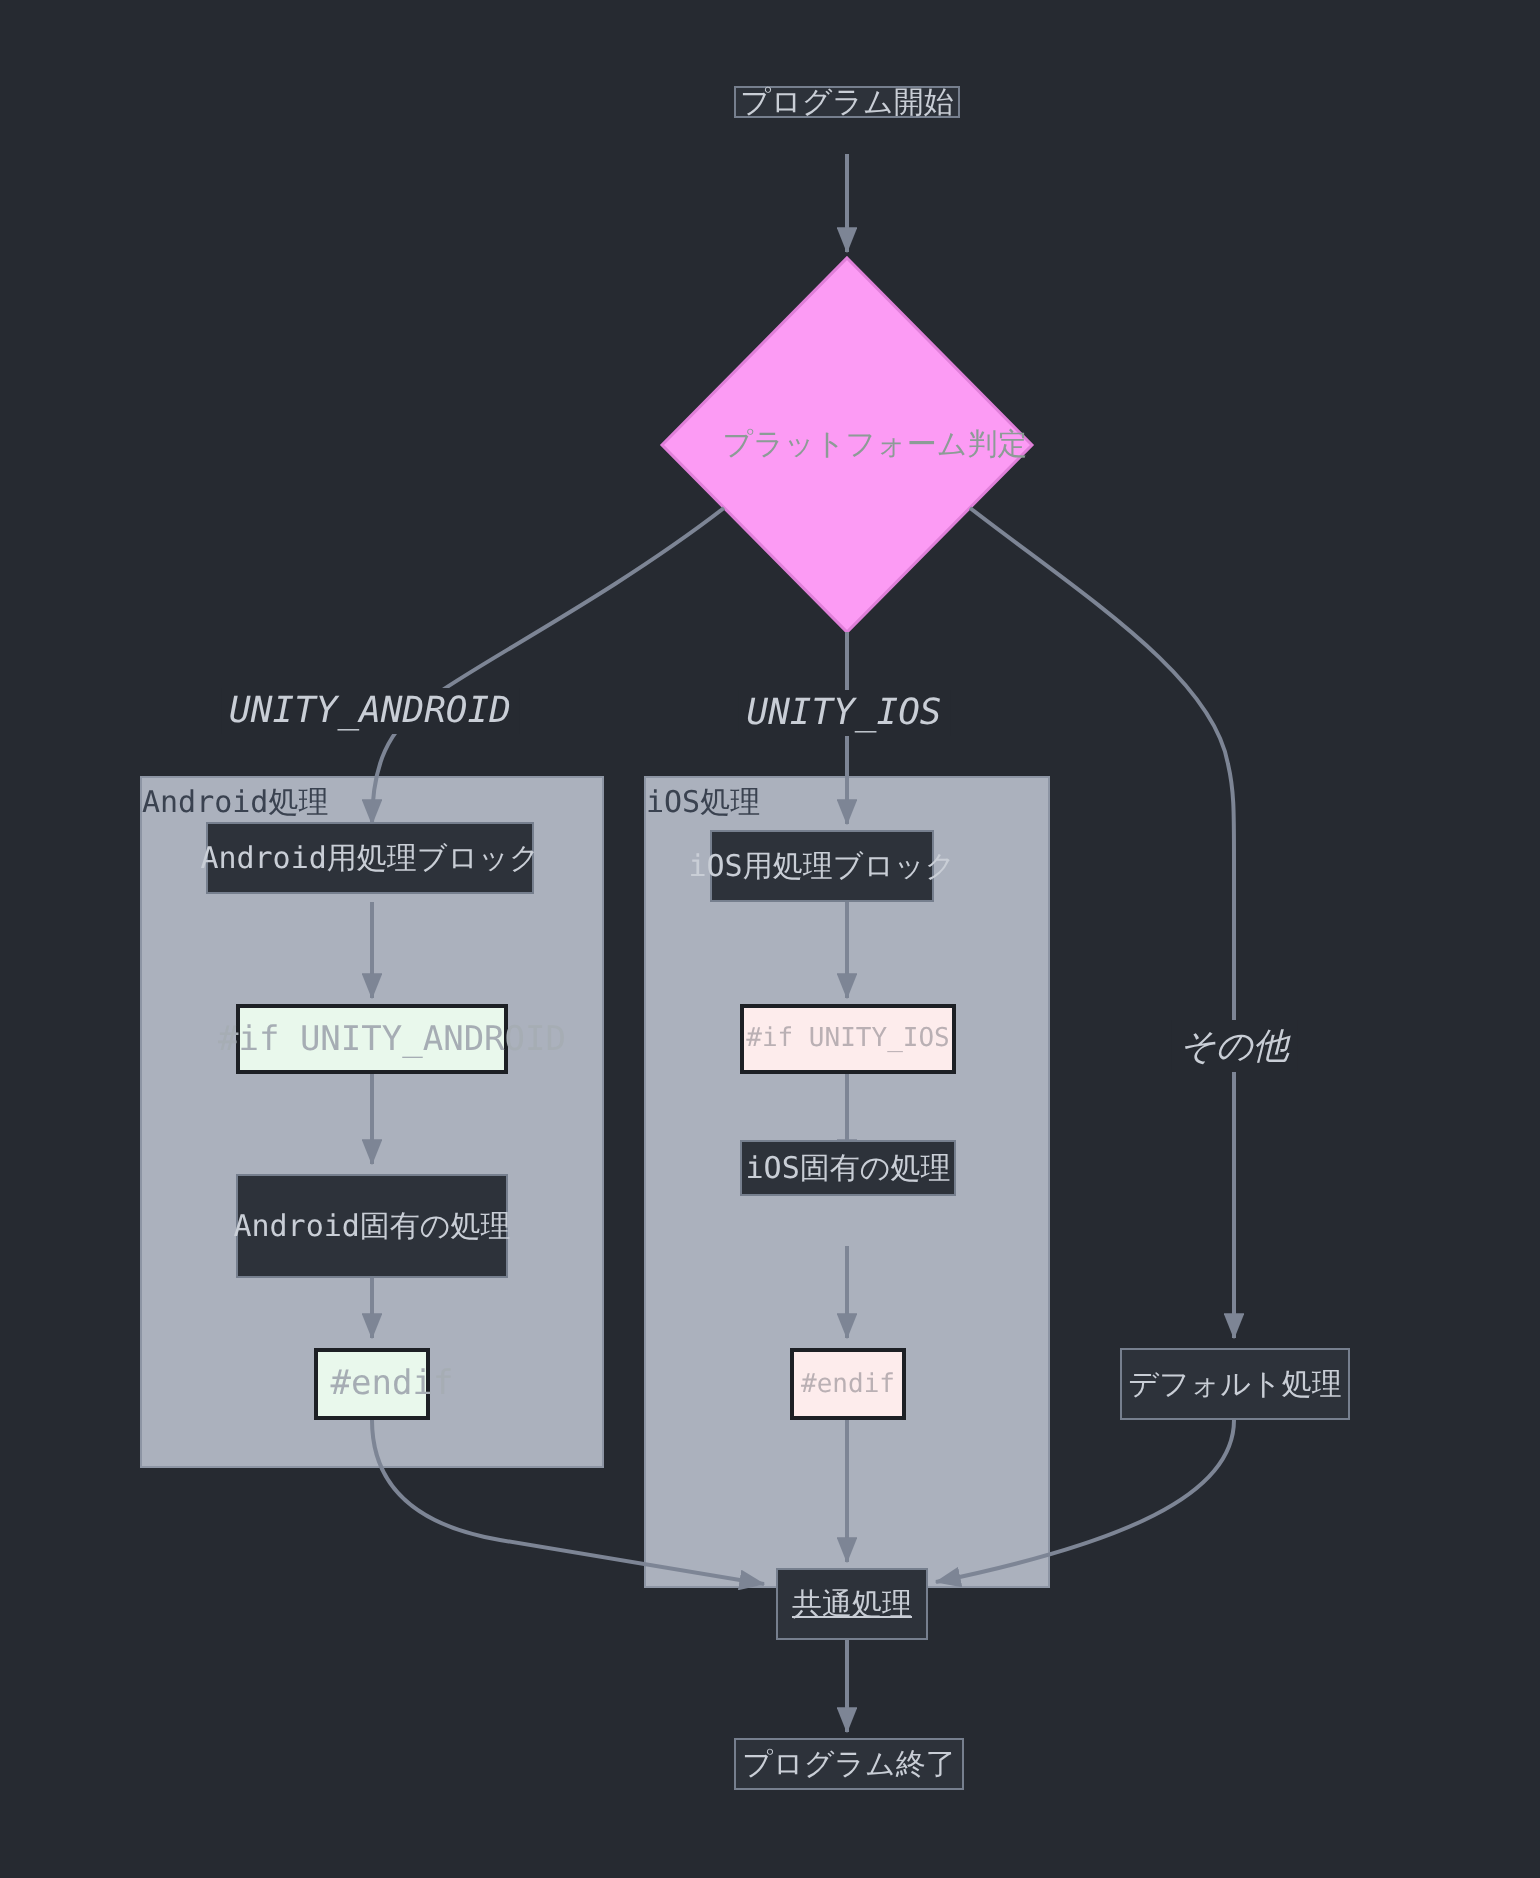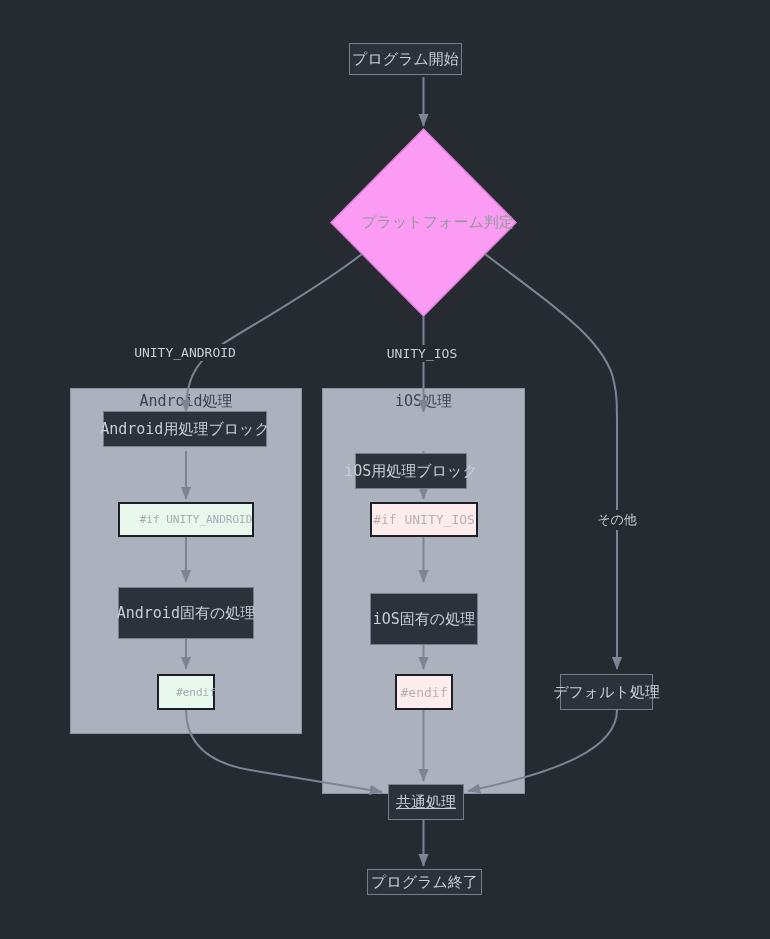--- a/index.html
+++ b/index.html
@@ -12,43 +12,43 @@
   html,body { margin:0; padding:0; background:var(--bg); }
   #canvas {
     position:relative; width:770px; height:939px; background:var(--bg);
     font-family:"DejaVu Sans Mono","Liberation Mono",monospace; overflow:hidden;
   }
   .cluster {
     position:absolute; z-index:1; background:var(--cluster_bg);
     border:1px solid var(--cluster_border); box-sizing:border-box;
   }
   .cluster-title {
-    display:block; text-align:center; padding-top:3px;
+    display:block; text-align:left; padding-top:3px;
     color:var(--cluster_text); font-size:15px; white-space:nowrap;
   }
   svg#edges { position:absolute; left:0; top:0; z-index:2; pointer-events:none; }
   .edge { stroke:var(--edge); stroke-width:2; fill:none; }
   .arrowhead { fill:var(--edge); }
   .diamond { fill:var(--decision_fill); stroke:var(--decision_border); stroke-width:1.5; }
   .node {
     position:absolute; z-index:3; box-sizing:border-box;
     display:flex; align-items:center; justify-content:center;
     white-space:nowrap; font-size:15px;
   }
   .dark-node { background:var(--node_bg); border:1px solid var(--node_border); color:var(--node_text); }
-  .green-node { background:var(--green_bg); border:2px solid var(--code_border); color:var(--green_text); font-size:11px;padding-left:20px; }
+  .green-node { background:var(--green_bg); border:2px solid var(--code_border); color:var(--green_text); font-size:17px;padding-left:20px; }
   .pink-node { background:var(--pink_bg); border:2px solid var(--code_border); color:var(--pink_text); font-size:13px; }
   .decision-label {
     position:absolute; z-index:3; transform:translateX(-50%);
     color:var(--decision_text); font-size:15px; white-space:nowrap;margin-left:14px;
   }
   .edge-label {
     position:absolute; z-index:3; transform:translateX(-50%);
-    background:var(--bg); color:var(--edge_label_text); font-size:13px;
-    padding:1px 4px; white-space:nowrap;
+    background:var(--bg); color:var(--edge_label_text); font-size:18px;
+    padding:1px 4px; white-space:nowrap;font-style:italic;
   }
 </style>
 </head>
 <body>
 
 <div id="canvas">
 
   <div class="cluster" style="left:70px; top:388px; width:232px; height:346px;">
     <span class="cluster-title">Android処理</span>
   </div>
@@ -72,35 +72,35 @@
     <path class="edge" marker-end="url(#arrow)" d="M 186 623 L 186 669"></path>
     <path class="edge" marker-end="url(#arrow)" d="M 423.5 451 L 423.5 499"></path>
     <path class="edge" marker-end="url(#arrow)" d="M 423.5 537 L 423.5 582"></path>
     <path class="edge" marker-end="url(#arrow)" d="M 423.5 623 L 423.5 669"></path>
     <path class="edge" marker-end="url(#arrow)" d="M 186 710 C 186 748 215 764 250 770 L 382 792"></path>
     <path class="edge" marker-end="url(#arrow)" d="M 423.5 710 L 423.5 781"></path>
     <path class="edge" marker-end="url(#arrow)" d="M 617 710 C 617 748 560 772 468 791"></path>
     <path class="edge" marker-end="url(#arrow)" d="M 423.5 820 L 423.5 866"></path>
   </svg>
 
-  <div class="node dark-node" style="left:349px; top:43px; width:113px; height:32px;">プログラム開始</div>
+  <div class="node dark-node" style="left:367px; top:43px; width:113px; height:16px;">プログラム開始</div>
 
   <div class="decision-label" style="left:423.5px; top:213px;">プラットフォーム判定</div>
 
   <div class="node dark-node" style="left:103px; top:411px; width:164px; height:36px;">Android用処理ブロック</div>
   <div class="node green-node" style="left:118px; top:502px; width:136px; height:35px;">#if UNITY_ANDROID</div>
   <div class="node dark-node" style="left:118px; top:587px; width:136px; height:52px;">Android固有の処理</div>
   <div class="node green-node" style="left:157px; top:674px; width:58px; height:36px;">#endif</div>
 
-  <div class="node dark-node" style="left:355px; top:415px; width:112px; height:36px;margin-top:38px;">iOS用処理ブロック</div>
+  <div class="node dark-node" style="left:355px; top:415px; width:112px; height:36px;">iOS用処理ブロック</div>
   <div class="node pink-node" style="left:370px; top:502px; width:108px; height:35px;">#if UNITY_IOS</div>
-  <div class="node dark-node" style="left:370px; top:593px; width:108px; height:52px;">iOS固有の処理</div>
+  <div class="node dark-node" style="left:370px; top:570px; width:108px; height:28px;">iOS固有の処理</div>
   <div class="node pink-node" style="left:395px; top:674px; width:58px; height:36px;">#endif</div>
 
-  <div class="node dark-node" style="left:560px; top:674px; width:93px; height:36px;">デフォルト処理</div>
+  <div class="node dark-node" style="left:560px; top:674px; width:115px; height:36px;">デフォルト処理</div>
   <div class="node dark-node" style="left:388px; top:784px; width:76px; height:36px;text-decoration:underline;">共通処理</div>
   <div class="node dark-node" style="left:367px; top:869px; width:115px; height:26px;">プログラム終了</div>
 
   <div class="edge-label" style="left:185px; top:344px;">UNITY_ANDROID</div>
   <div class="edge-label" style="left:422px; top:345px;">UNITY_IOS</div>
   <div class="edge-label" style="left:617px; top:510px;">その他</div>
 
 </div>
 
 </body></html>

